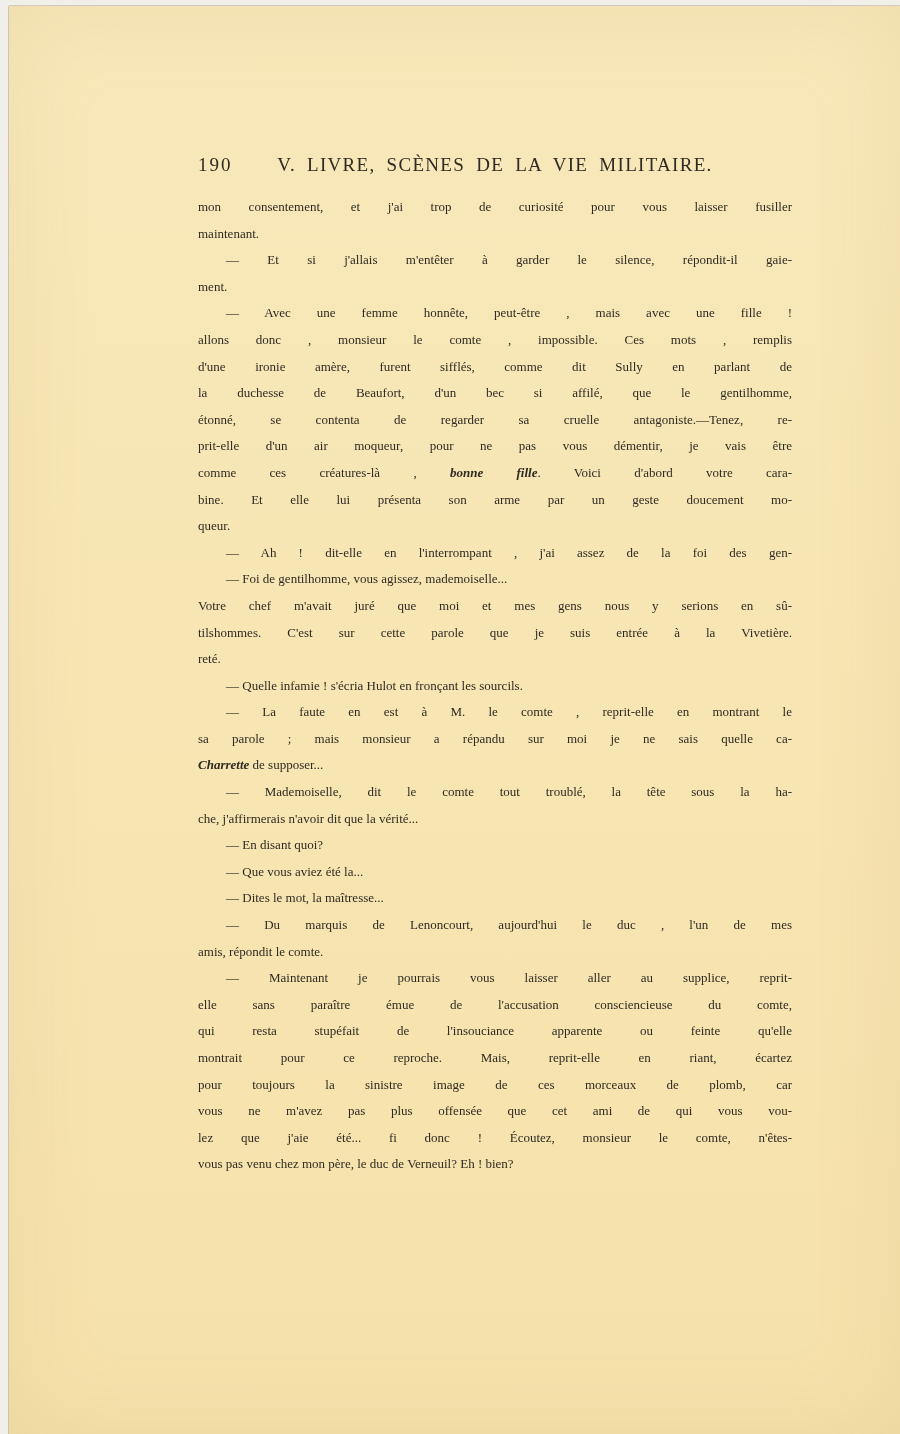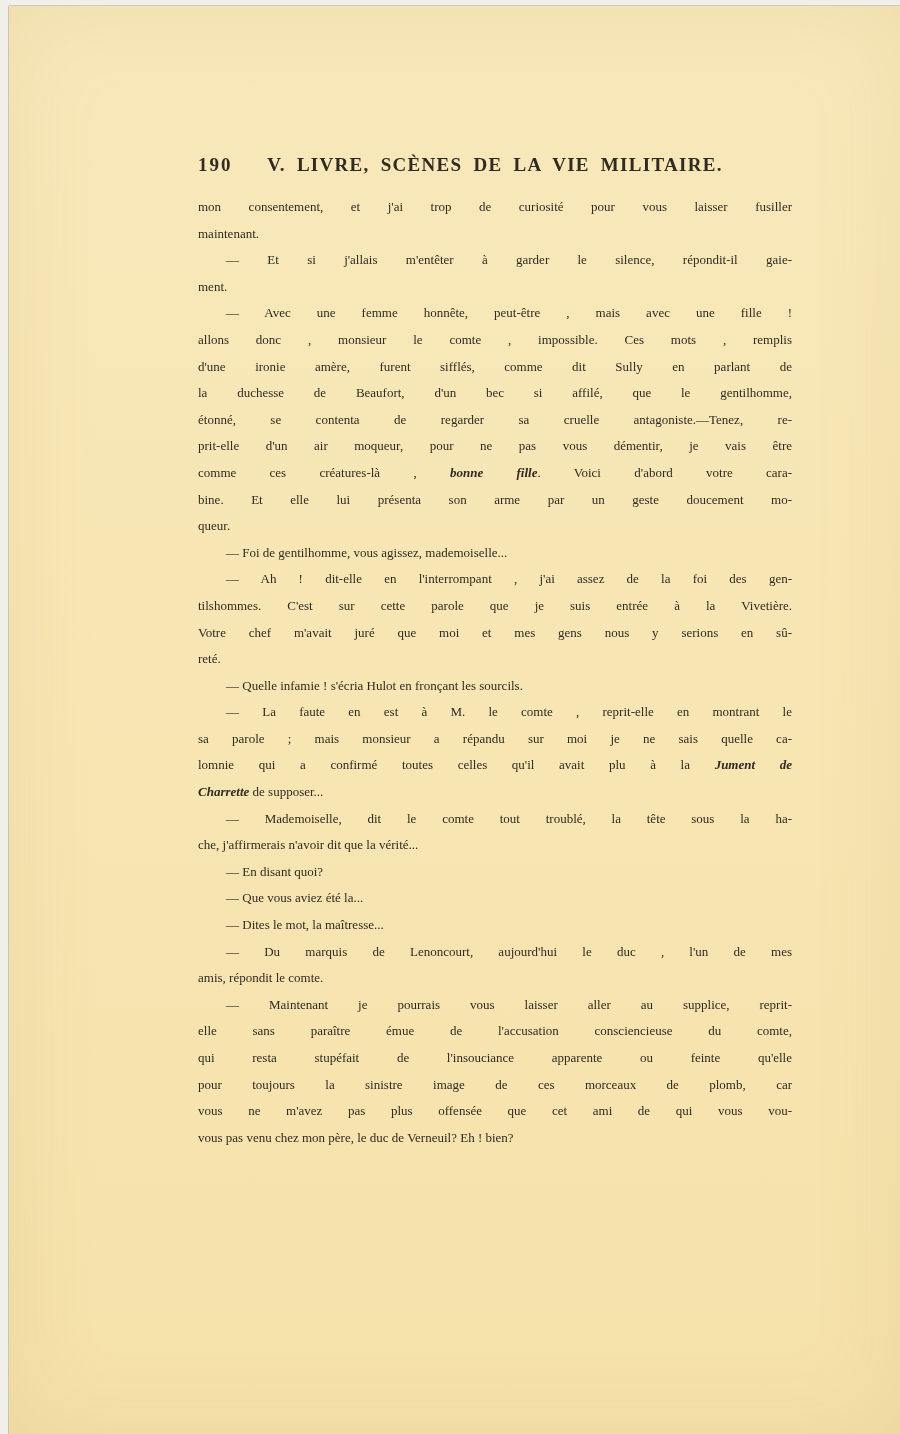--- a/index.html
+++ b/index.html
@@ -30,21 +30,21 @@
     left: 189px; 
     top: 148px;
     width: 594px;
     color: #2f2b22;
   }
   .runhead {
     position: relative;
     height: 26px;
     margin-bottom: 14px;
     font-size: 19px;
-    font-weight: bold;
+    font-weight: normal;
     letter-spacing: 0.5px;
   }
   .runhead .pagenum {
     position: absolute;
     left: 0;
     top: 0;
     letter-spacing: 2px;
   }
   .runhead .title {
     display: block;
@@ -92,39 +92,40 @@
           <div class="line end"><span>ment.</span></div>
           <div class="line indent"><span>— Avec une femme honnête, peut-être , mais avec une fille !</span></div>
           <div class="line"><span>allons donc , monsieur le comte , impossible. Ces mots , remplis</span></div>
           <div class="line"><span>d'une ironie amère, furent sifflés, comme dit Sully en parlant de</span></div>
           <div class="line"><span>la duchesse de Beaufort, d'un bec si affilé, que le gentilhomme,</span></div>
           <div class="line"><span>étonné, se contenta de regarder sa cruelle antagoniste.—Tenez, re-</span></div>
           <div class="line"><span>prit-elle d'un air moqueur, pour ne pas vous démentir, je vais être</span></div>
           <div class="line"><span>comme ces créatures-là , </span><span class="it">bonne fille</span><span>. Voici d'abord votre cara-</span></div>
           <div class="line"><span>bine. Et elle lui présenta son arme par un geste doucement mo-</span></div>
           <div class="line end"><span>queur.</span></div>
+          <div class="line indent"><span>— Ah ! dit-elle en l'interrompant , j'ai assez de la foi des gen-</span></div>
           <div class="line indent end"><span>— Foi de gentilhomme, vous agissez, mademoiselle...</span></div>
-          <div class="line indent"><span>— Ah ! dit-elle en l'interrompant , j'ai assez de la foi des gen-</span></div>
+          <div class="line"><span>Votre chef m'avait juré que moi et mes gens nous y serions en sû-</span></div>
           <div class="line"><span>tilshommes. C'est sur cette parole que je suis entrée à la Vivetière.</span></div>
-          <div class="line"><span>Votre chef m'avait juré que moi et mes gens nous y serions en sû-</span></div>
           <div class="line end"><span>reté.</span></div>
           <div class="line indent end"><span>— Quelle infamie ! s'écria Hulot en fronçant les sourcils.</span></div>
           <div class="line indent"><span>— La faute en est à M. le comte , reprit-elle en montrant le</span></div>
           <div class="line"><span>sa parole ; mais monsieur a répandu sur moi je ne sais quelle ca-</span></div>
-          <div class="line"><span>lomnie qui a confirmé toutes celles qu'il avait plu à la </span><span class="it">Jument de</span></div>
           <div class="line end"><span class="it">Charrette</span><span> de supposer...</span></div>
           <div class="line indent"><span>— Mademoiselle, dit le comte tout troublé, la tête sous la ha-</span></div>
           <div class="line end"><span>che, j'affirmerais n'avoir dit que la vérité...</span></div>
           <div class="line indent end"><span>— En disant quoi?</span></div>
           <div class="line indent end"><span>— Que vous aviez été la...</span></div>
           <div class="line indent end"><span>— Dites le mot, la maîtresse...</span></div>
           <div class="line indent"><span>— Du marquis de Lenoncourt, aujourd'hui le duc , l'un de mes</span></div>
           <div class="line end"><span>amis, répondit le comte.</span></div>
           <div class="line indent"><span>— Maintenant je pourrais vous laisser aller au supplice, reprit-</span></div>
           <div class="line"><span>elle sans paraître émue de l'accusation consciencieuse du comte,</span></div>
           <div class="line"><span>qui resta stupéfait de l'insouciance apparente ou feinte qu'elle</span></div>
+          <div class="line"><span>montrait pour ce reproche. Mais, reprit-elle en riant, écartez</span></div>
           <div class="line"><span>pour toujours la sinistre image de ces morceaux de plomb, car</span></div>
           <div class="line"><span>vous ne m'avez pas plus offensée que cet ami de qui vous vou-</span></div>
+          <div class="line"><span>lez que j'aie été... fi donc ! Écoutez, monsieur le comte, n'êtes-</span></div>
           <div class="line end"><span>vous pas venu chez mon père, le duc de Verneuil? Eh ! bien?</span></div>
         </div>
     </div>
   </div>
 </div>
 
 </body></html>

